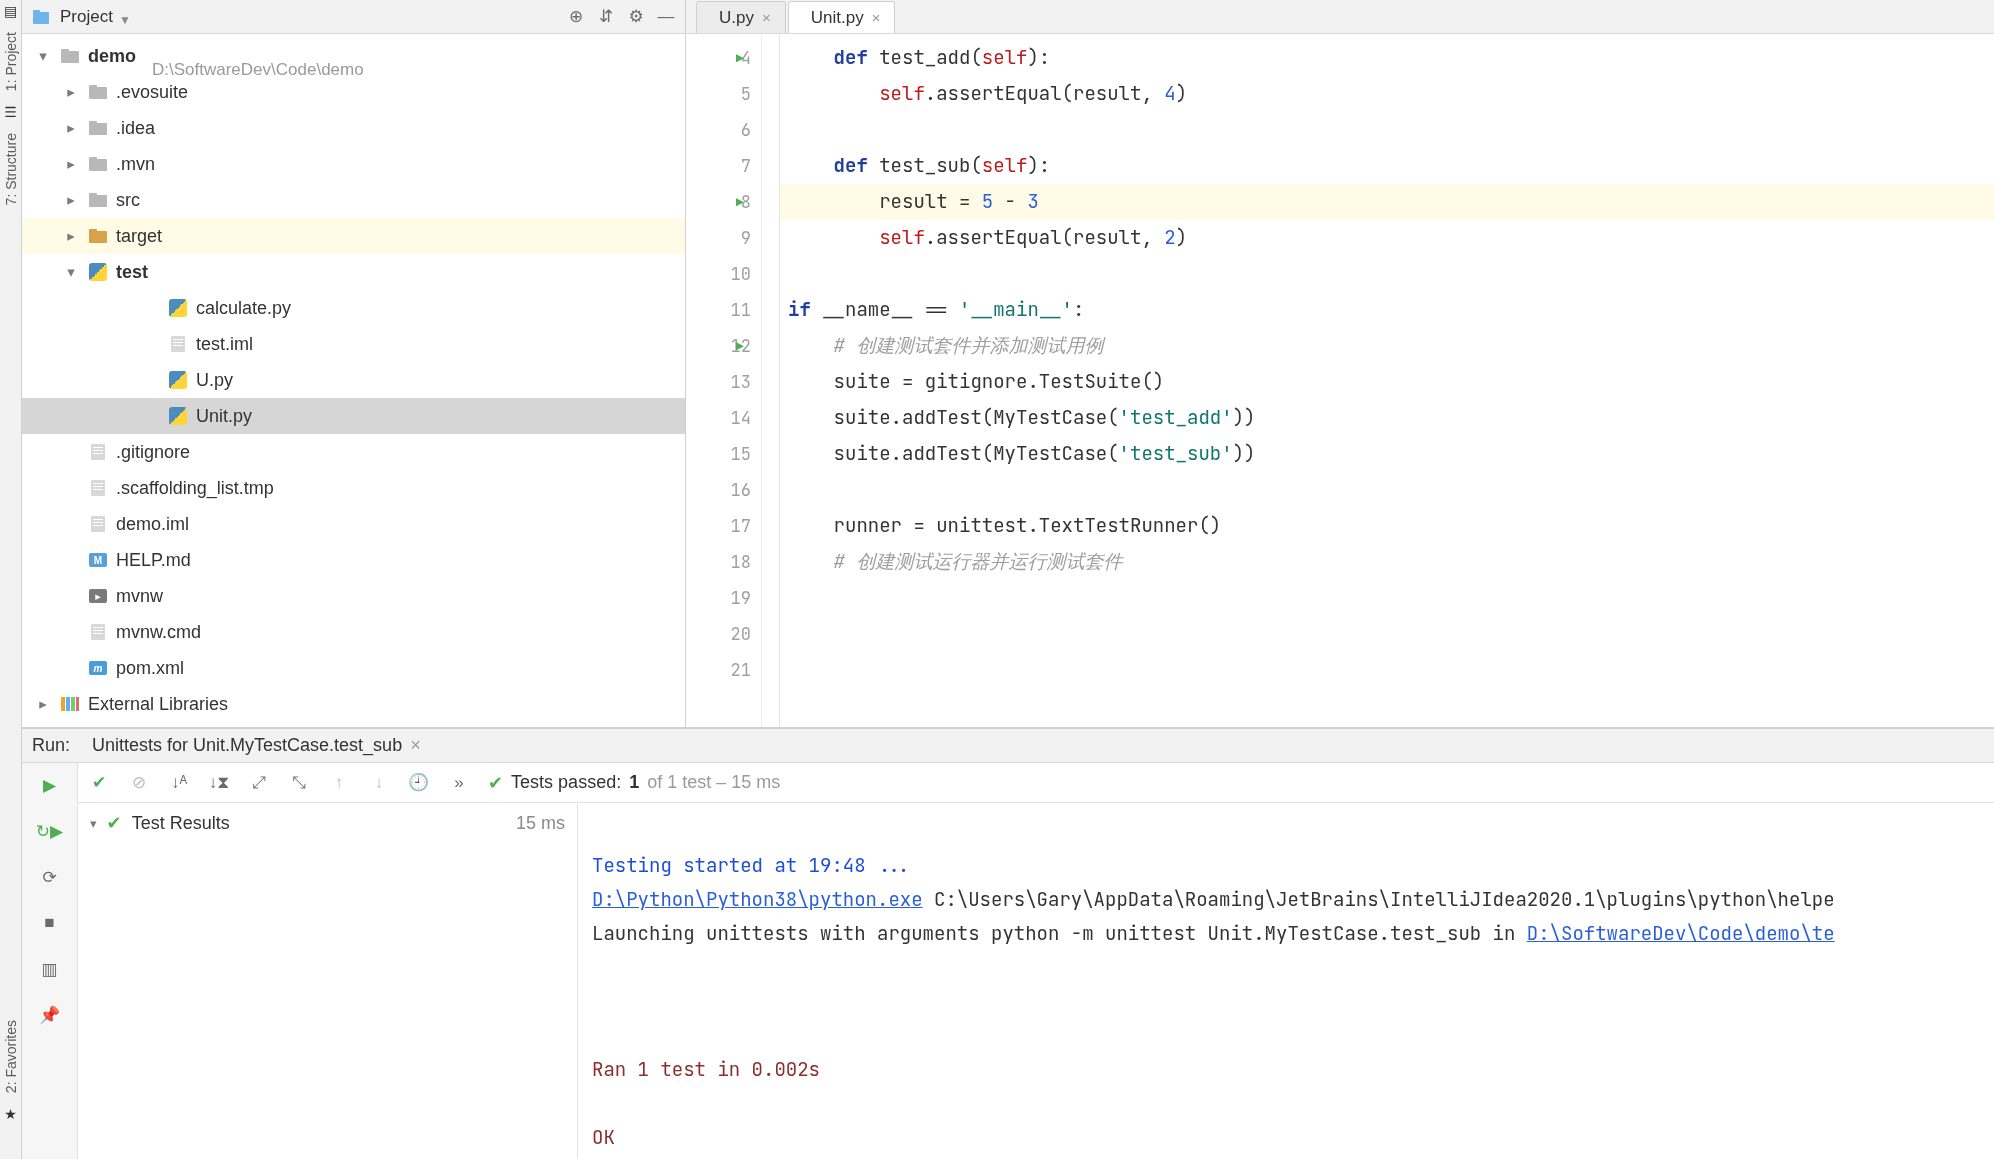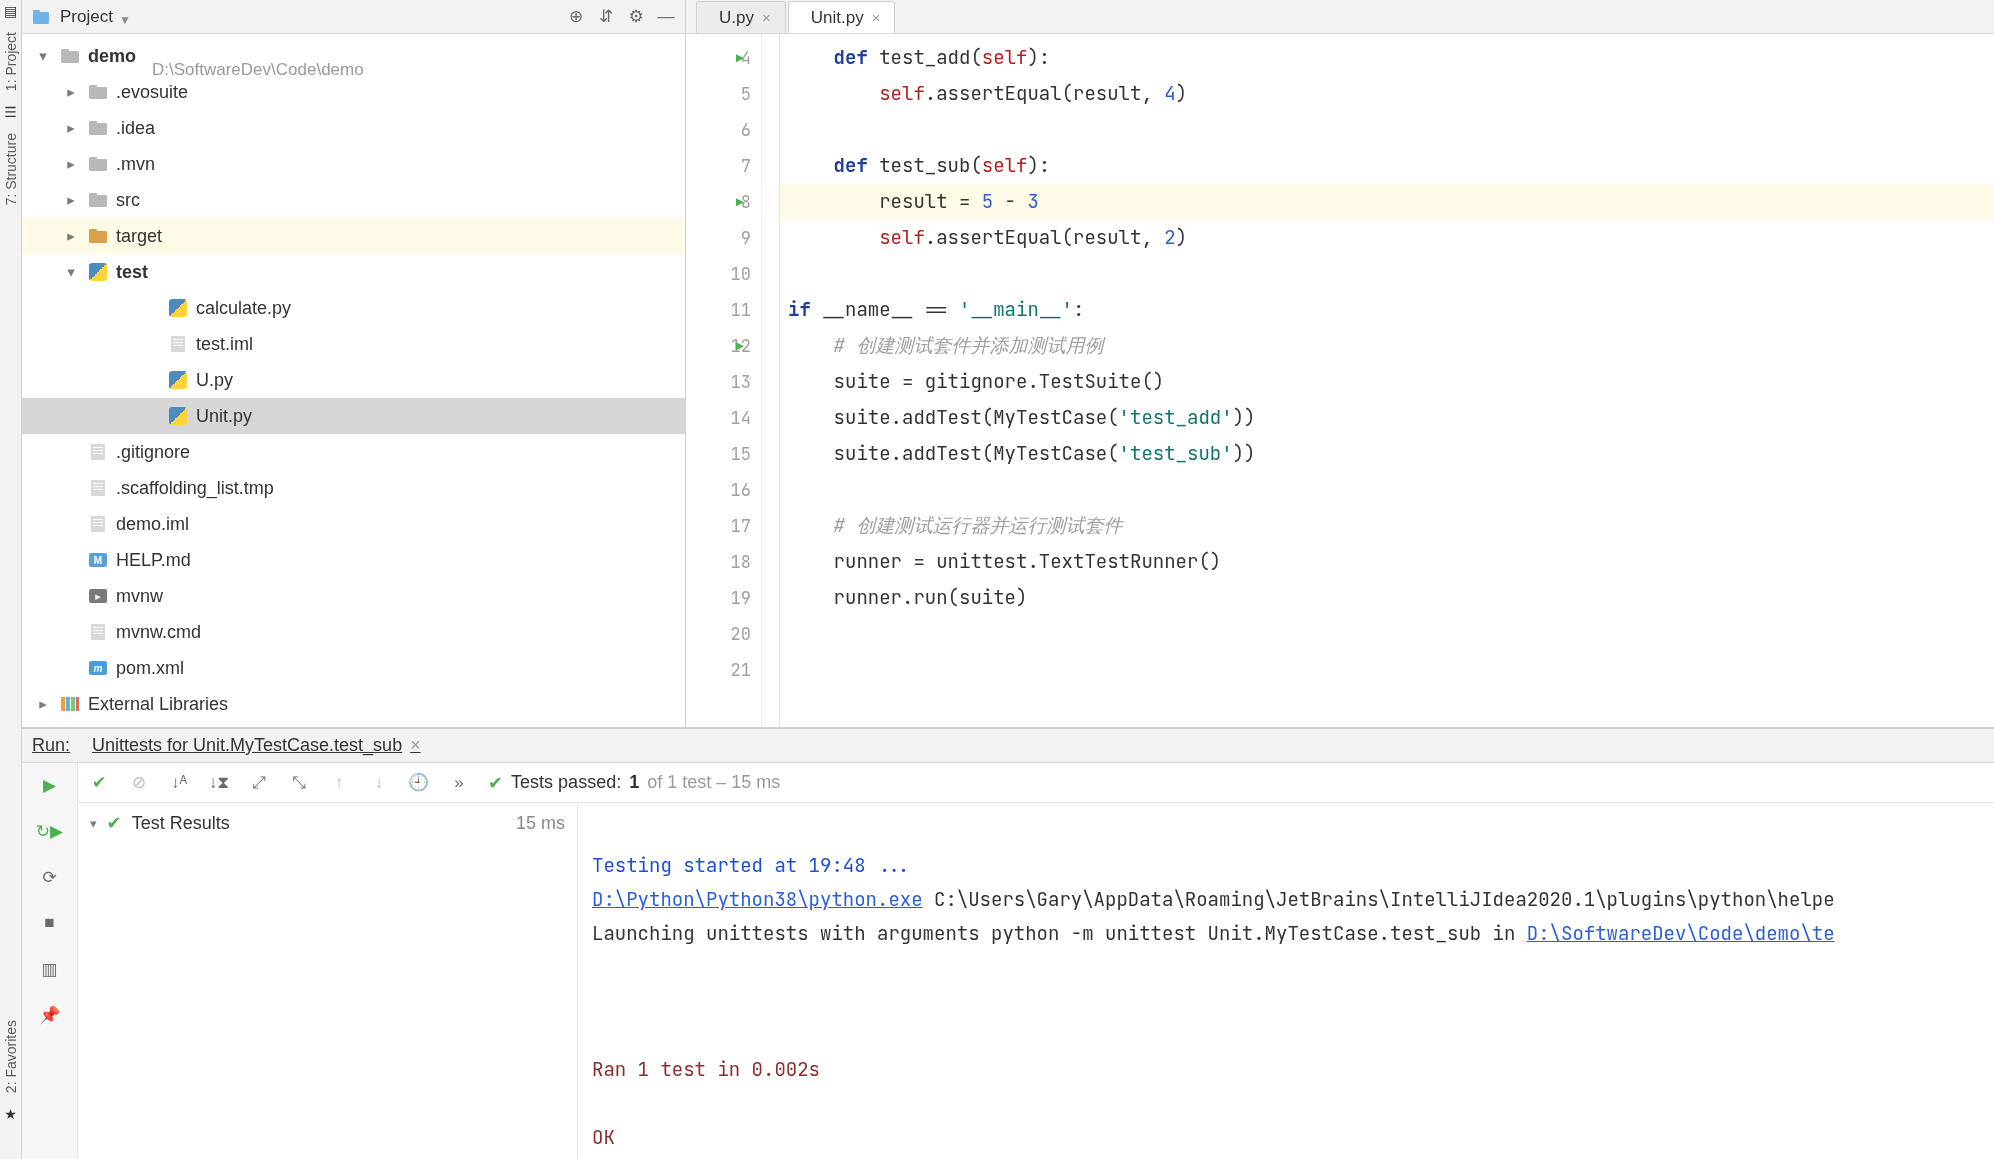--- a/index.html
+++ b/index.html
@@ -48,21 +48,21 @@
 .cline { height:36px; white-space:pre; padding-left:8px; }
 .cline.hl { background:#fffbe6; }
 .kw { color:#1e3fa0; font-weight:600; }
 .self { color:#b91c1c; }
 .num { color:#2a5fd8; }
 .str { color:#0f766e; font-weight:400; }
 .cmt { color:#9e9e9e; font-style:italic; }
 
 
 .run-panel { flex:1; display:flex; flex-direction:column; margin-left:22px; border-top:1px solid #d0d0d0; }
-.run-header { height:34px; background:#f2f2f2; border-bottom:1px solid #d9d9d9; display:flex; align-items:center; padding:0 10px; gap:14px; font-size:18px;text-decoration:underline; }
+.run-header { height:34px; background:#f2f2f2; border-bottom:1px solid #d9d9d9; display:flex; align-items:center; padding:0 10px; gap:14px; font-size:18px; }
 .run-header .rlabel { color:#333; }
 .run-header .cfg { display:flex; align-items:center; gap:8px; }
 .run-header .cfg .close { color:#9a9a9a; }
 .run-body { flex:1; display:flex; }
 .run-side { width:56px; background:#f6f6f6; border-right:1px solid #e3e3e3; display:flex; flex-direction:column; align-items:center; padding-top:10px; gap:22px; }
 .run-side .sicon { width:24px; height:24px; display:flex; align-items:center; justify-content:center; color:#6b6b6b; }
 .run-main { flex:1; display:flex; flex-direction:column; }
 .run-toolbar { height:40px; border-bottom:1px solid #e3e3e3; display:flex; align-items:center; padding:0 10px; gap:18px; }
 .run-toolbar .ticon { width:22px; height:22px; display:flex; align-items:center; justify-content:center; color:#6b6b6b; }
 .run-toolbar .ticon.disabled { opacity:.45; }
@@ -349,23 +349,22 @@
             <div class="cline">    <span class="kw">def</span> test_sub(<span class="self">self</span>):</div>
             <div class="cline hl">        result = <span class="num">5</span> - <span class="num">3</span></div>
             <div class="cline">        <span class="self">self</span>.assertEqual(result, <span class="num">2</span>)</div>
             <div class="cline"></div>
             <div class="cline"><span class="kw">if</span> __name__ == <span class="str">'__main__'</span>:</div>
             <div class="cline">    <span class="cmt"># 创建测试套件并添加测试用例</span></div>
             <div class="cline">    suite = gitignore.TestSuite()</div>
             <div class="cline">    suite.addTest(MyTestCase(<span class="str">'test_add'</span>))</div>
             <div class="cline">    suite.addTest(MyTestCase(<span class="str">'test_sub'</span>))</div>
             <div class="cline"></div>
+            <div class="cline">    runner = unittest.TextTestRunner()</div>
             <div class="cline">    <span class="cmt"># 创建测试运行器并运行测试套件</span></div>
-            <div class="cline">    runner = unittest.TextTestRunner()</div>
-            <div class="cline">    runner.run(suite)</div>
             <div class="cline"></div>
           </div>
       </div>
     </div>
   </div>
 
   <div class="run-panel">
     <div class="run-header">
       <span class="rlabel">Run:</span>
       <span class="cfg">

